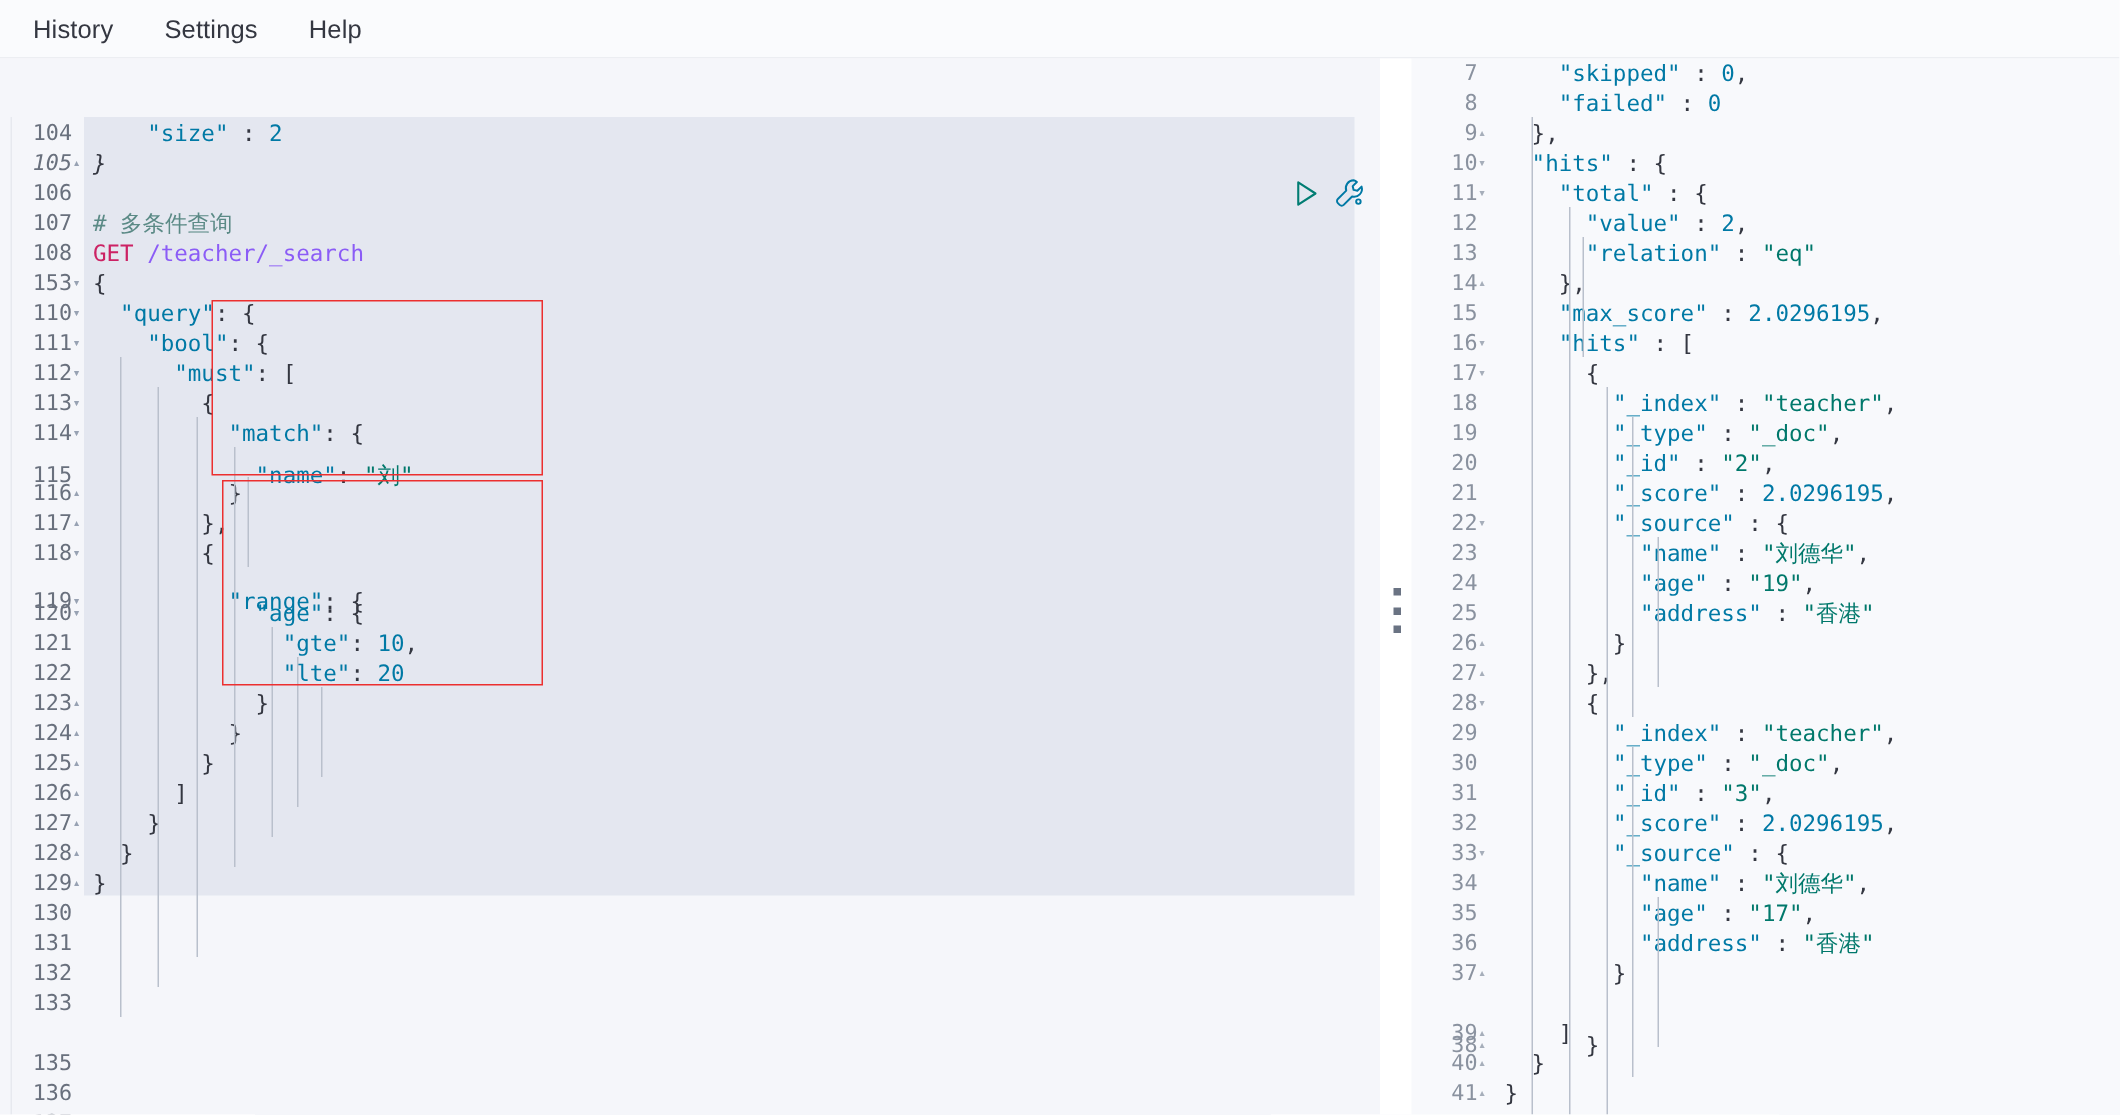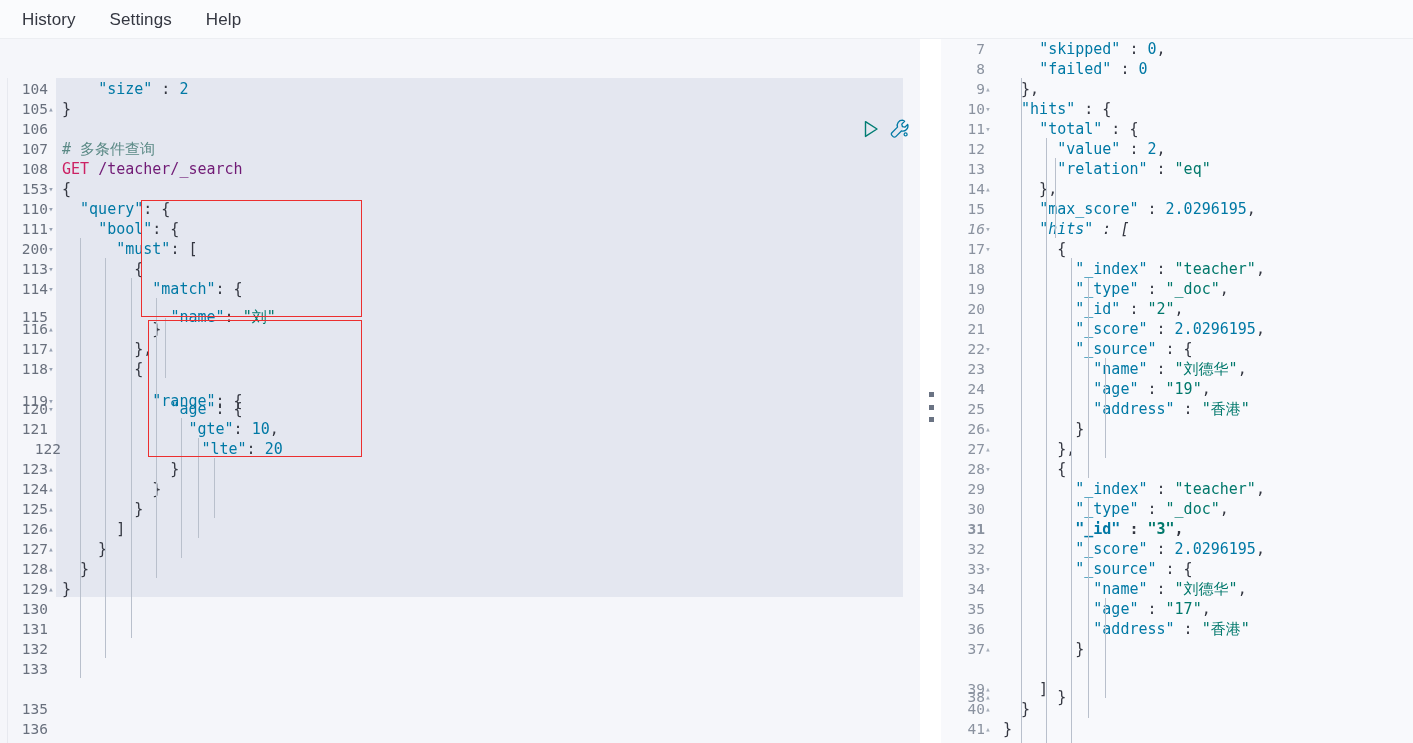--- a/index.html
+++ b/index.html
@@ -85,21 +85,21 @@
   .o-code {
     position:absolute; left:62px; white-space:pre;
     font-family:"DejaVu Sans Mono", monospace; font-size:15px;
   }
 
   
   .t-key      { color:#0079a5; }
   .t-string   { color:#00786b; }
   .t-number   { color:#0079a5; }
   .t-method   { color:#cc2264; }
-  .t-url      { color:#701a75; }
+  .t-url      { color:#8b5cf6; }
   .t-comment  { color:#5b8a86; }
   .t-plain    { color:#343741; }
 
   
   .guide {
     position:absolute; width:1px; background:#b9c0cc;
   }
 
   
   .actions {
@@ -137,38 +137,38 @@
     <div class="menu-item">History</div>
     <div class="menu-item">Settings</div>
     <div class="menu-item">Help</div>
   </div>
 
   <div class="editor-pane">
     <div class="active-req-bg"></div>
     <div class="editor-left-rail"></div>
     <div class="code-layer" id="editor-lines">
         <div class="ln-row" style="top: 40px;"><span class="gutter">104</span><span class="code"><span class="t-plain">    </span><span class="t-key">"size"</span><span class="t-plain"> : </span><span class="t-number">2</span></span></div>
-        <div class="ln-row" style="top: 60px;"><span class="gutter">105</span><span class="fold">▴</span><span class="code"><span class="t-plain">}</span></span></div>
+        <div class="ln-row" style="top: 60px; font-style: italic;"><span class="gutter">105</span><span class="fold">▴</span><span class="code"><span class="t-plain">}</span></span></div>
         <div class="ln-row" style="top: 80px;"><span class="gutter">106</span><span class="code"></span></div>
         <div class="ln-row" style="top: 100px;"><span class="gutter">107</span><span class="code"><span class="t-comment"># 多条件查询</span></span></div>
         <div class="ln-row" style="top: 120px;"><span class="gutter">108</span><span class="code"><span class="t-method">GET</span><span class="t-plain"> </span><span class="t-url">/teacher/_search</span></span></div>
         <div class="ln-row" style="top: 140px;"><span class="gutter">153</span><span class="fold">▾</span><span class="code"><span class="t-plain">{</span></span></div>
         <div class="ln-row" style="top: 160px;"><span class="gutter">110</span><span class="fold">▾</span><span class="code"><span class="t-plain">  </span><span class="t-key">"query"</span><span class="t-plain">: {</span></span></div>
         <div class="ln-row" style="top: 180px;"><span class="gutter">111</span><span class="fold">▾</span><span class="code"><span class="t-plain">    </span><span class="t-key">"bool"</span><span class="t-plain">: {</span></span></div>
-        <div class="ln-row" style="top: 200px;"><span class="gutter">200</span><span class="fold">▾</span><span class="code"><span class="t-plain">      </span><span class="t-key">"must"</span><span class="t-plain">: [</span></span></div>
+        <div class="ln-row" style="top: 200px;"><span class="gutter">112</span><span class="fold">▾</span><span class="code"><span class="t-plain">      </span><span class="t-key">"must"</span><span class="t-plain">: [</span></span></div>
         <div class="ln-row" style="top: 220px;"><span class="gutter">113</span><span class="fold">▾</span><span class="code"><span class="t-plain">        {</span></span></div>
         <div class="ln-row" style="top: 240px;"><span class="gutter">114</span><span class="fold">▾</span><span class="code"><span class="t-plain">          </span><span class="t-key">"match"</span><span class="t-plain">: {</span></span></div>
         <div class="ln-row" style="top: 268px;"><span class="gutter">115</span><span class="code"><span class="t-plain">            </span><span class="t-key">"name"</span><span class="t-plain">: </span><span class="t-string">"刘"</span></span></div>
         <div class="ln-row" style="top: 280px;"><span class="gutter">116</span><span class="fold">▴</span><span class="code"><span class="t-plain">          }</span></span></div>
         <div class="ln-row" style="top: 300px;"><span class="gutter">117</span><span class="fold">▴</span><span class="code"><span class="t-plain">        },</span></span></div>
         <div class="ln-row" style="top: 320px;"><span class="gutter">118</span><span class="fold">▾</span><span class="code"><span class="t-plain">        {</span></span></div>
         <div class="ln-row" style="top: 340px; margin-top: 12px;"><span class="gutter">119</span><span class="fold">▾</span><span class="code"><span class="t-plain">          </span><span class="t-key">"range"</span><span class="t-plain">: {</span></span></div>
         <div class="ln-row" style="top: 360px;"><span class="gutter">120</span><span class="fold">▾</span><span class="code"><span class="t-plain">            </span><span class="t-key">"age"</span><span class="t-plain">: {</span></span></div>
         <div class="ln-row" style="top: 380px;"><span class="gutter">121</span><span class="code"><span class="t-plain">              </span><span class="t-key">"gte"</span><span class="t-plain">: </span><span class="t-number">10</span><span class="t-plain">,</span></span></div>
-        <div class="ln-row" style="top: 400px; margin-left: 13px;"><span class="gutter">122</span><span class="code"><span class="t-plain">              </span><span class="t-key">"lte"</span><span class="t-plain">: </span><span class="t-number">20</span></span></div>
+        <div class="ln-row" style="top: 400px;"><span class="gutter">122</span><span class="code"><span class="t-plain">              </span><span class="t-key">"lte"</span><span class="t-plain">: </span><span class="t-number">20</span></span></div>
         <div class="ln-row" style="top: 420px;"><span class="gutter">123</span><span class="fold">▴</span><span class="code"><span class="t-plain">            }</span></span></div>
         <div class="ln-row" style="top: 440px;"><span class="gutter">124</span><span class="fold">▴</span><span class="code"><span class="t-plain">          }</span></span></div>
         <div class="ln-row" style="top: 460px;"><span class="gutter">125</span><span class="fold">▴</span><span class="code"><span class="t-plain">        }</span></span></div>
         <div class="ln-row" style="top: 480px;"><span class="gutter">126</span><span class="fold">▴</span><span class="code"><span class="t-plain">      ]</span></span></div>
         <div class="ln-row" style="top: 500px;"><span class="gutter">127</span><span class="fold">▴</span><span class="code"><span class="t-plain">    }</span></span></div>
         <div class="ln-row" style="top: 520px;"><span class="gutter">128</span><span class="fold">▴</span><span class="code"><span class="t-plain">  }</span></span></div>
         <div class="ln-row" style="top: 540px;"><span class="gutter">129</span><span class="fold">▴</span><span class="code"><span class="t-plain">}</span></span></div>
         <div class="ln-row" style="top: 560px;"><span class="gutter">130</span><span class="code"></span></div>
         <div class="ln-row" style="top: 580px;"><span class="gutter">131</span><span class="code"></span></div>
         <div class="ln-row" style="top: 600px;"><span class="gutter">132</span><span class="code"></span></div>
@@ -221,36 +221,36 @@
     <div class="code-layer" id="output-lines">
         <div class="ln-row" style="top: 0px;"><span class="o-gutter">7</span><span class="o-code"><span class="t-plain">    </span><span class="t-key">"skipped"</span><span class="t-plain"> : </span><span class="t-number">0</span><span class="t-plain">,</span></span></div>
         <div class="ln-row" style="top: 20px;"><span class="o-gutter">8</span><span class="o-code"><span class="t-plain">    </span><span class="t-key">"failed"</span><span class="t-plain"> : </span><span class="t-number">0</span></span></div>
         <div class="ln-row" style="top: 40px;"><span class="o-gutter">9</span><span class="o-fold">▴</span><span class="o-code"><span class="t-plain">  },</span></span></div>
         <div class="ln-row" style="top: 60px;"><span class="o-gutter">10</span><span class="o-fold">▾</span><span class="o-code"><span class="t-plain">  </span><span class="t-key">"hits"</span><span class="t-plain"> : {</span></span></div>
         <div class="ln-row" style="top: 80px;"><span class="o-gutter">11</span><span class="o-fold">▾</span><span class="o-code"><span class="t-plain">    </span><span class="t-key">"total"</span><span class="t-plain"> : {</span></span></div>
         <div class="ln-row" style="top: 100px;"><span class="o-gutter">12</span><span class="o-code"><span class="t-plain">      </span><span class="t-key">"value"</span><span class="t-plain"> : </span><span class="t-number">2</span><span class="t-plain">,</span></span></div>
         <div class="ln-row" style="top: 120px;"><span class="o-gutter">13</span><span class="o-code"><span class="t-plain">      </span><span class="t-key">"relation"</span><span class="t-plain"> : </span><span class="t-string">"eq"</span></span></div>
         <div class="ln-row" style="top: 140px;"><span class="o-gutter">14</span><span class="o-fold">▴</span><span class="o-code"><span class="t-plain">    },</span></span></div>
         <div class="ln-row" style="top: 160px;"><span class="o-gutter">15</span><span class="o-code"><span class="t-plain">    </span><span class="t-key">"max_score"</span><span class="t-plain"> : </span><span class="t-number">2.0296195</span><span class="t-plain">,</span></span></div>
-        <div class="ln-row" style="top: 180px; font-style: italic;"><span class="o-gutter">16</span><span class="o-fold">▾</span><span class="o-code"><span class="t-plain">    </span><span class="t-key">"hits"</span><span class="t-plain"> : [</span></span></div>
+        <div class="ln-row" style="top: 180px;"><span class="o-gutter">16</span><span class="o-fold">▾</span><span class="o-code"><span class="t-plain">    </span><span class="t-key">"hits"</span><span class="t-plain"> : [</span></span></div>
         <div class="ln-row" style="top: 200px;"><span class="o-gutter">17</span><span class="o-fold">▾</span><span class="o-code"><span class="t-plain">      {</span></span></div>
         <div class="ln-row" style="top: 220px;"><span class="o-gutter">18</span><span class="o-code"><span class="t-plain">        </span><span class="t-key">"_index"</span><span class="t-plain"> : </span><span class="t-string">"teacher"</span><span class="t-plain">,</span></span></div>
         <div class="ln-row" style="top: 240px;"><span class="o-gutter">19</span><span class="o-code"><span class="t-plain">        </span><span class="t-key">"_type"</span><span class="t-plain"> : </span><span class="t-string">"_doc"</span><span class="t-plain">,</span></span></div>
         <div class="ln-row" style="top: 260px;"><span class="o-gutter">20</span><span class="o-code"><span class="t-plain">        </span><span class="t-key">"_id"</span><span class="t-plain"> : </span><span class="t-string">"2"</span><span class="t-plain">,</span></span></div>
         <div class="ln-row" style="top: 280px;"><span class="o-gutter">21</span><span class="o-code"><span class="t-plain">        </span><span class="t-key">"_score"</span><span class="t-plain"> : </span><span class="t-number">2.0296195</span><span class="t-plain">,</span></span></div>
         <div class="ln-row" style="top: 300px;"><span class="o-gutter">22</span><span class="o-fold">▾</span><span class="o-code"><span class="t-plain">        </span><span class="t-key">"_source"</span><span class="t-plain"> : {</span></span></div>
         <div class="ln-row" style="top: 320px;"><span class="o-gutter">23</span><span class="o-code"><span class="t-plain">          </span><span class="t-key">"name"</span><span class="t-plain"> : </span><span class="t-string">"刘德华"</span><span class="t-plain">,</span></span></div>
         <div class="ln-row" style="top: 340px;"><span class="o-gutter">24</span><span class="o-code"><span class="t-plain">          </span><span class="t-key">"age"</span><span class="t-plain"> : </span><span class="t-string">"19"</span><span class="t-plain">,</span></span></div>
         <div class="ln-row" style="top: 360px;"><span class="o-gutter">25</span><span class="o-code"><span class="t-plain">          </span><span class="t-key">"address"</span><span class="t-plain"> : </span><span class="t-string">"香港"</span></span></div>
         <div class="ln-row" style="top: 380px;"><span class="o-gutter">26</span><span class="o-fold">▴</span><span class="o-code"><span class="t-plain">        }</span></span></div>
         <div class="ln-row" style="top: 400px;"><span class="o-gutter">27</span><span class="o-fold">▴</span><span class="o-code"><span class="t-plain">      },</span></span></div>
         <div class="ln-row" style="top: 420px;"><span class="o-gutter">28</span><span class="o-fold">▾</span><span class="o-code"><span class="t-plain">      {</span></span></div>
         <div class="ln-row" style="top: 440px;"><span class="o-gutter">29</span><span class="o-code"><span class="t-plain">        </span><span class="t-key">"_index"</span><span class="t-plain"> : </span><span class="t-string">"teacher"</span><span class="t-plain">,</span></span></div>
         <div class="ln-row" style="top: 460px;"><span class="o-gutter">30</span><span class="o-code"><span class="t-plain">        </span><span class="t-key">"_type"</span><span class="t-plain"> : </span><span class="t-string">"_doc"</span><span class="t-plain">,</span></span></div>
-        <div class="ln-row" style="top: 480px; font-weight: bold;"><span class="o-gutter">31</span><span class="o-code"><span class="t-plain">        </span><span class="t-key">"_id"</span><span class="t-plain"> : </span><span class="t-string">"3"</span><span class="t-plain">,</span></span></div>
+        <div class="ln-row" style="top: 480px;"><span class="o-gutter">31</span><span class="o-code"><span class="t-plain">        </span><span class="t-key">"_id"</span><span class="t-plain"> : </span><span class="t-string">"3"</span><span class="t-plain">,</span></span></div>
         <div class="ln-row" style="top: 500px;"><span class="o-gutter">32</span><span class="o-code"><span class="t-plain">        </span><span class="t-key">"_score"</span><span class="t-plain"> : </span><span class="t-number">2.0296195</span><span class="t-plain">,</span></span></div>
         <div class="ln-row" style="top: 520px;"><span class="o-gutter">33</span><span class="o-fold">▾</span><span class="o-code"><span class="t-plain">        </span><span class="t-key">"_source"</span><span class="t-plain"> : {</span></span></div>
         <div class="ln-row" style="top: 540px;"><span class="o-gutter">34</span><span class="o-code"><span class="t-plain">          </span><span class="t-key">"name"</span><span class="t-plain"> : </span><span class="t-string">"刘德华"</span><span class="t-plain">,</span></span></div>
         <div class="ln-row" style="top: 560px;"><span class="o-gutter">35</span><span class="o-code"><span class="t-plain">          </span><span class="t-key">"age"</span><span class="t-plain"> : </span><span class="t-string">"17"</span><span class="t-plain">,</span></span></div>
         <div class="ln-row" style="top: 580px;"><span class="o-gutter">36</span><span class="o-code"><span class="t-plain">          </span><span class="t-key">"address"</span><span class="t-plain"> : </span><span class="t-string">"香港"</span></span></div>
         <div class="ln-row" style="top: 600px;"><span class="o-gutter">37</span><span class="o-fold">▴</span><span class="o-code"><span class="t-plain">        }</span></span></div>
         <div class="ln-row" style="top: 648px;"><span class="o-gutter">38</span><span class="o-fold">▴</span><span class="o-code"><span class="t-plain">      }</span></span></div>
         <div class="ln-row" style="top: 640px;"><span class="o-gutter">39</span><span class="o-fold">▴</span><span class="o-code"><span class="t-plain">    ]</span></span></div>
         <div class="ln-row" style="top: 660px;"><span class="o-gutter">40</span><span class="o-fold">▴</span><span class="o-code"><span class="t-plain">  }</span></span></div>
         <div class="ln-row" style="top: 680px;"><span class="o-gutter">41</span><span class="o-fold">▴</span><span class="o-code"><span class="t-plain">}</span></span></div>

